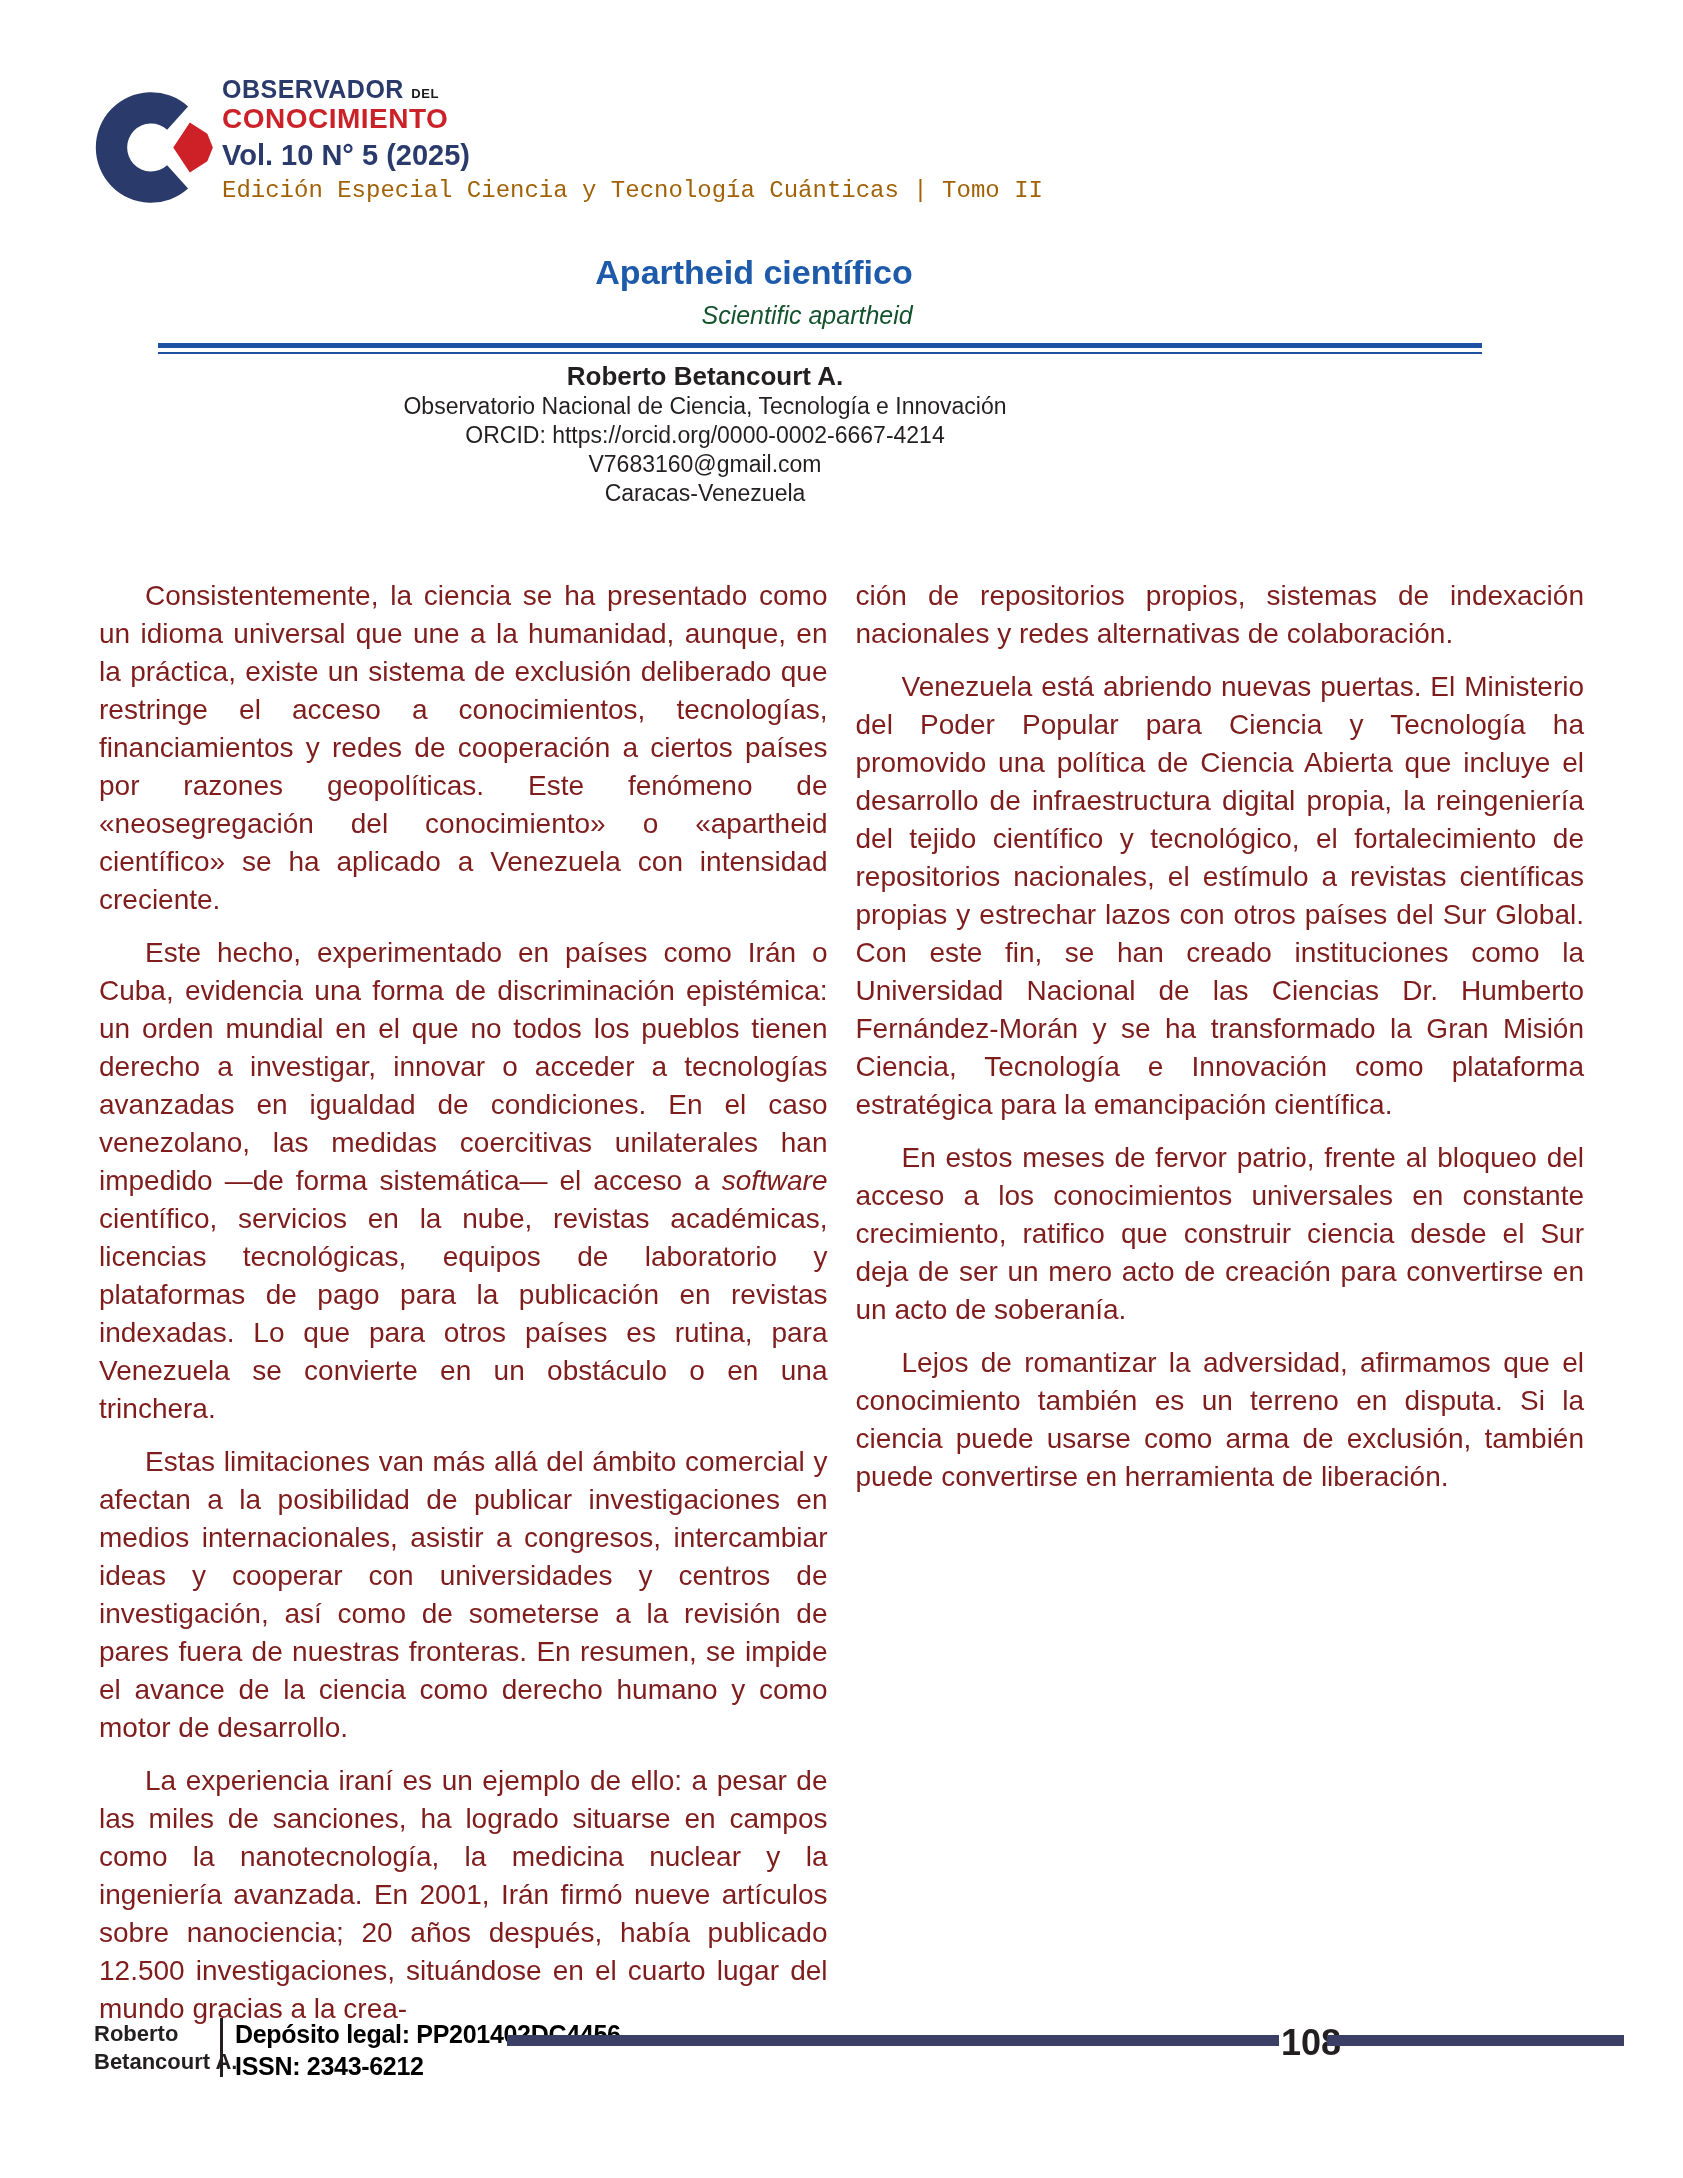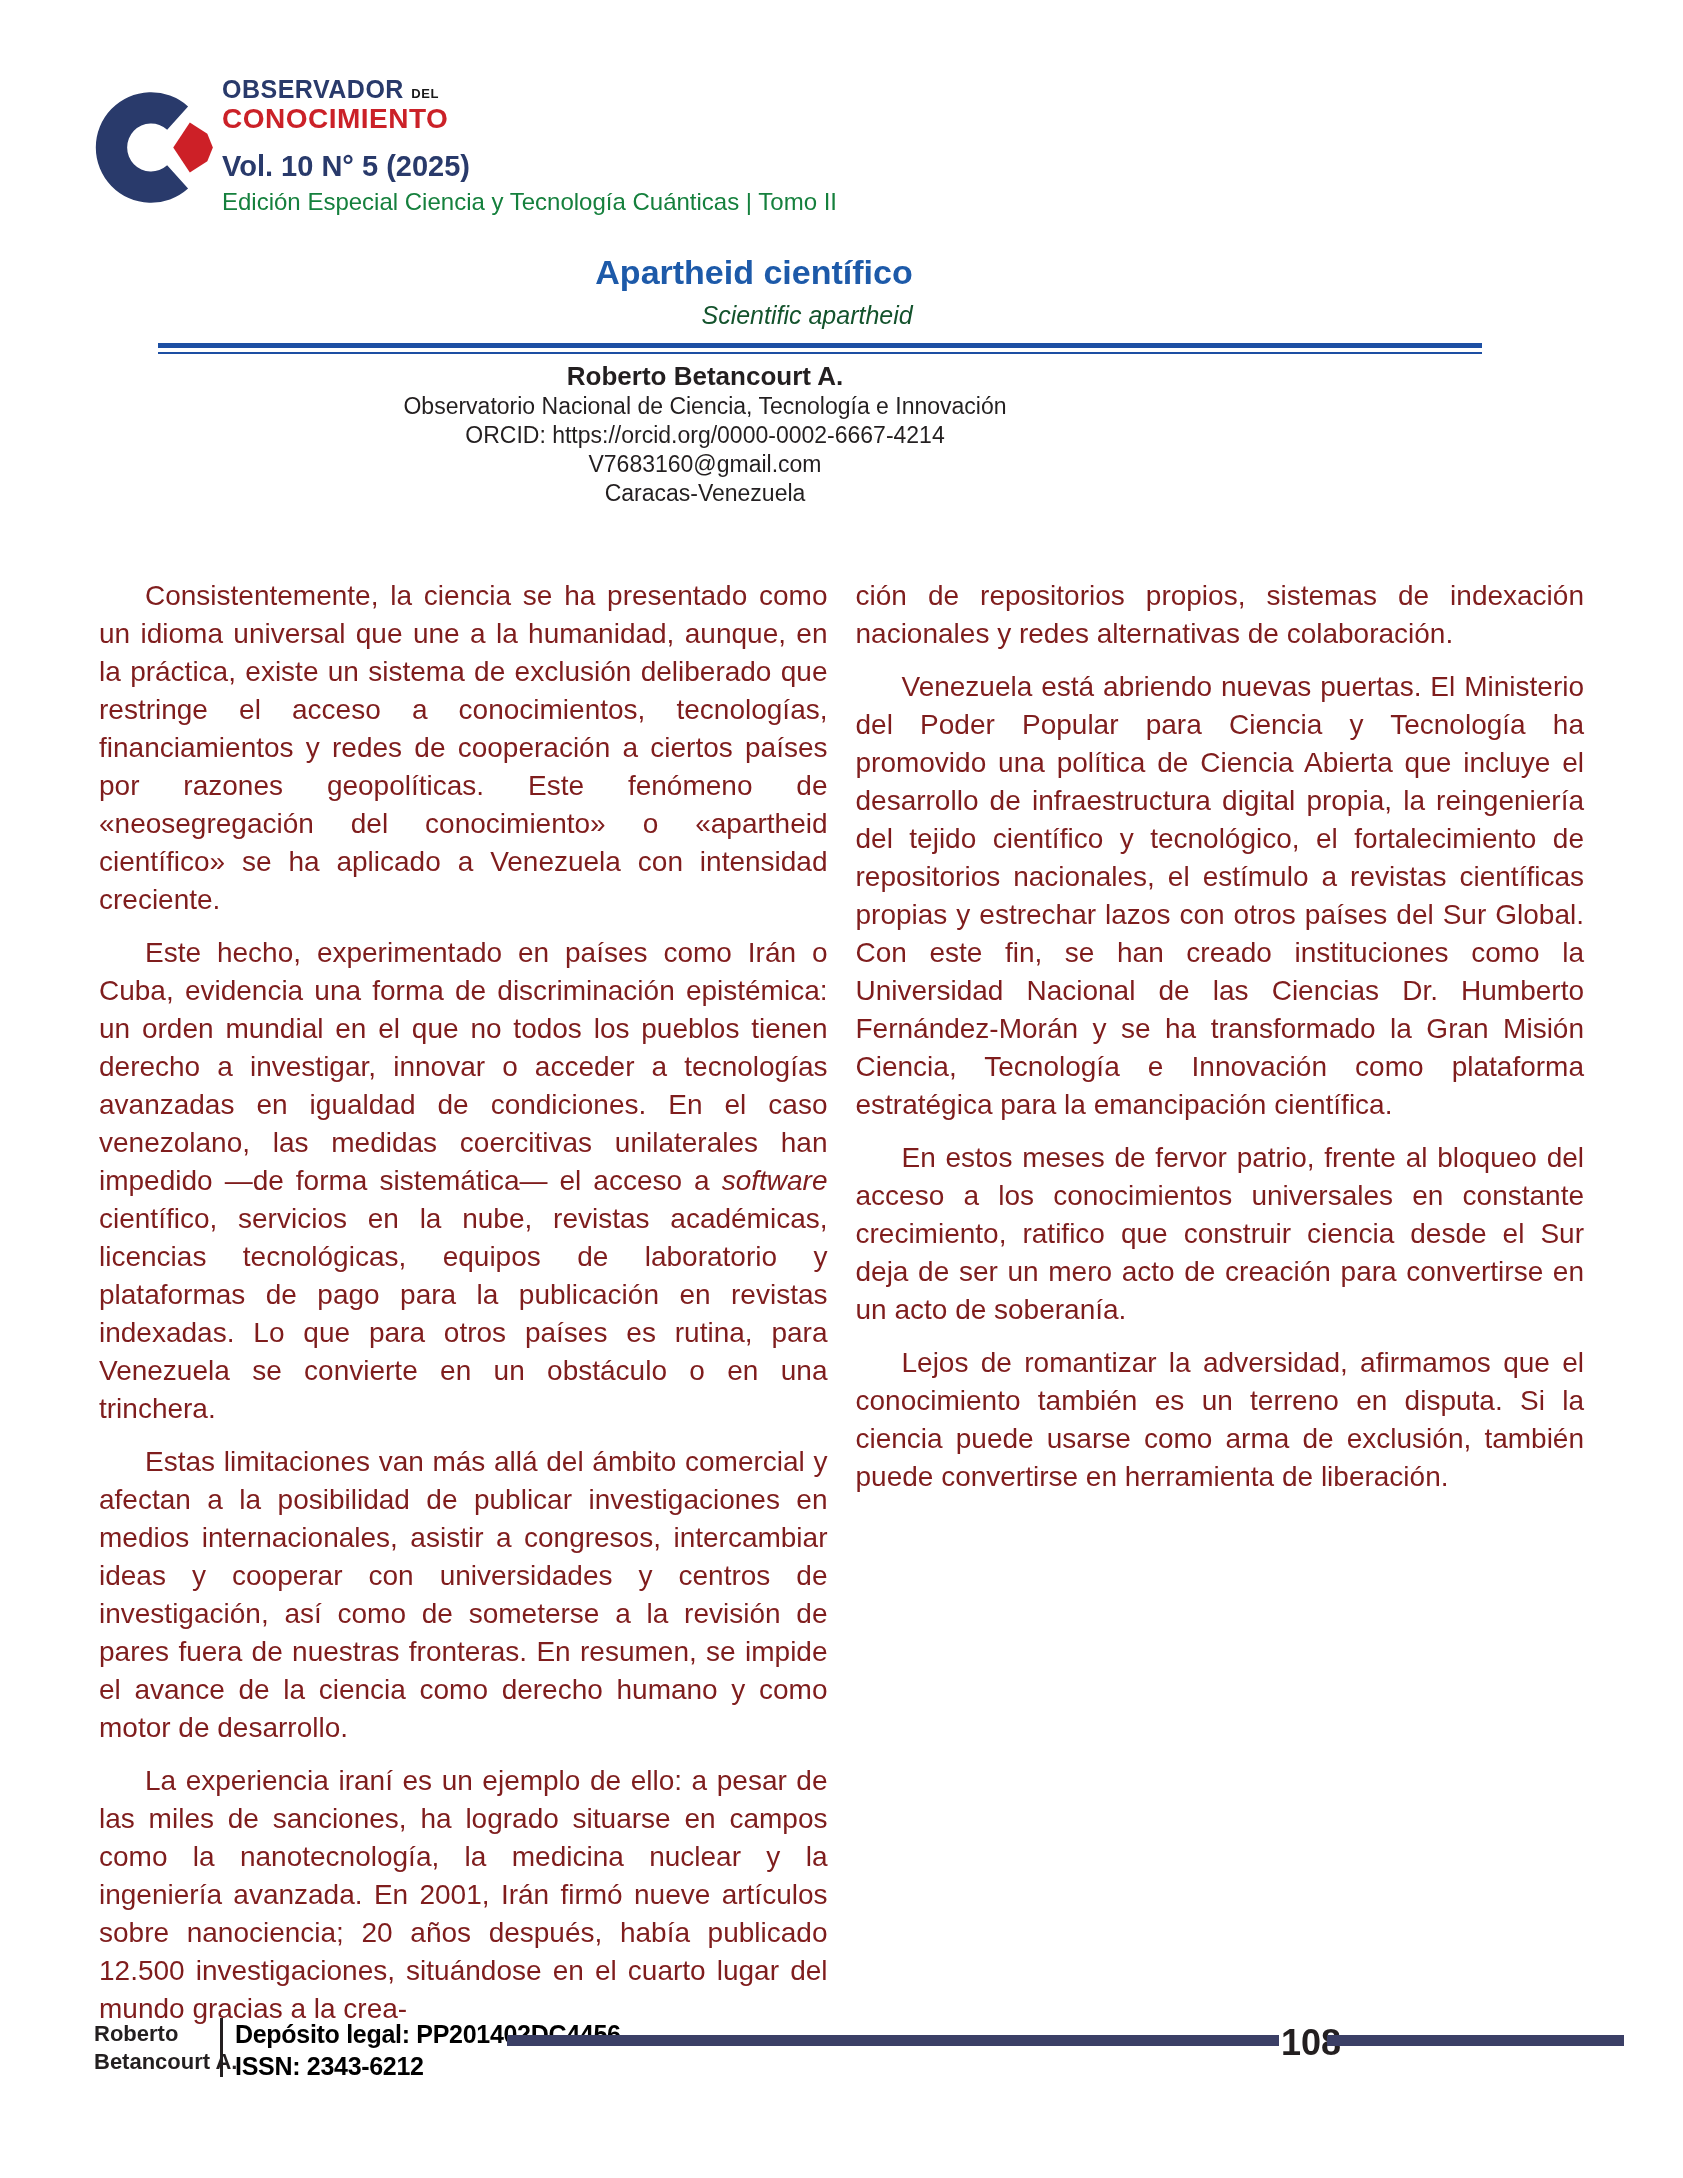--- a/index.html
+++ b/index.html
@@ -10,22 +10,22 @@
     font-family:"Liberation Sans", sans-serif;
     color:#231f20;
     overflow:hidden;
   }
   
   .logo{position:absolute;left:94px;top:83px;width:129px;height:129px;}
   .masthead{position:absolute;left:222px;top:77px;line-height:1;}
   .mh-line1{font-weight:bold;color:#293a6b;font-size:25px;letter-spacing:0.5px;}
   .mh-line1 .del{font-size:13px;color:#1a1a1a;letter-spacing:0.5px;}
   .mh-line2{font-weight:bold;color:#cb2128;font-size:28px;letter-spacing:0.5px;margin-top:3px;}
-  .mh-line3{font-weight:bold;color:#293a6b;font-size:29px;margin-top:19px;}
-  .mh-line4{color:#15803d;font-size:24px;margin-top:9px;}
+  .mh-line3{font-weight:bold;color:#293a6b;font-size:29px;margin-top:8px;}
+  .mh-line4{color:#a16207;font-size:24px;margin-top:9px;font-family:Liberation Mono, monospace;}
   
   .title-block{position:absolute;left:754px;top:255px;transform:translateX(-50%);text-align:right;white-space:nowrap;}
   .article-title{color:#1d5aa9;font-weight:bold;font-size:34px;line-height:1;}
   .article-subtitle{color:#14532d;font-style:italic;font-size:25px;line-height:1;margin-top:14px;}
   .title-divider{position:absolute;left:158px;top:343px;width:1324px;}
   .title-divider .thick{height:5px;background:#1d4fa3;}
   .title-divider .thin{height:2px;background:#1d4fa3;margin-top:4px;}
   
   .author-block{position:absolute;left:705px;top:360px;transform:translateX(-50%);text-align:center;white-space:nowrap;}
   .author-name{font-weight:bold;font-size:26px;line-height:32px;}

